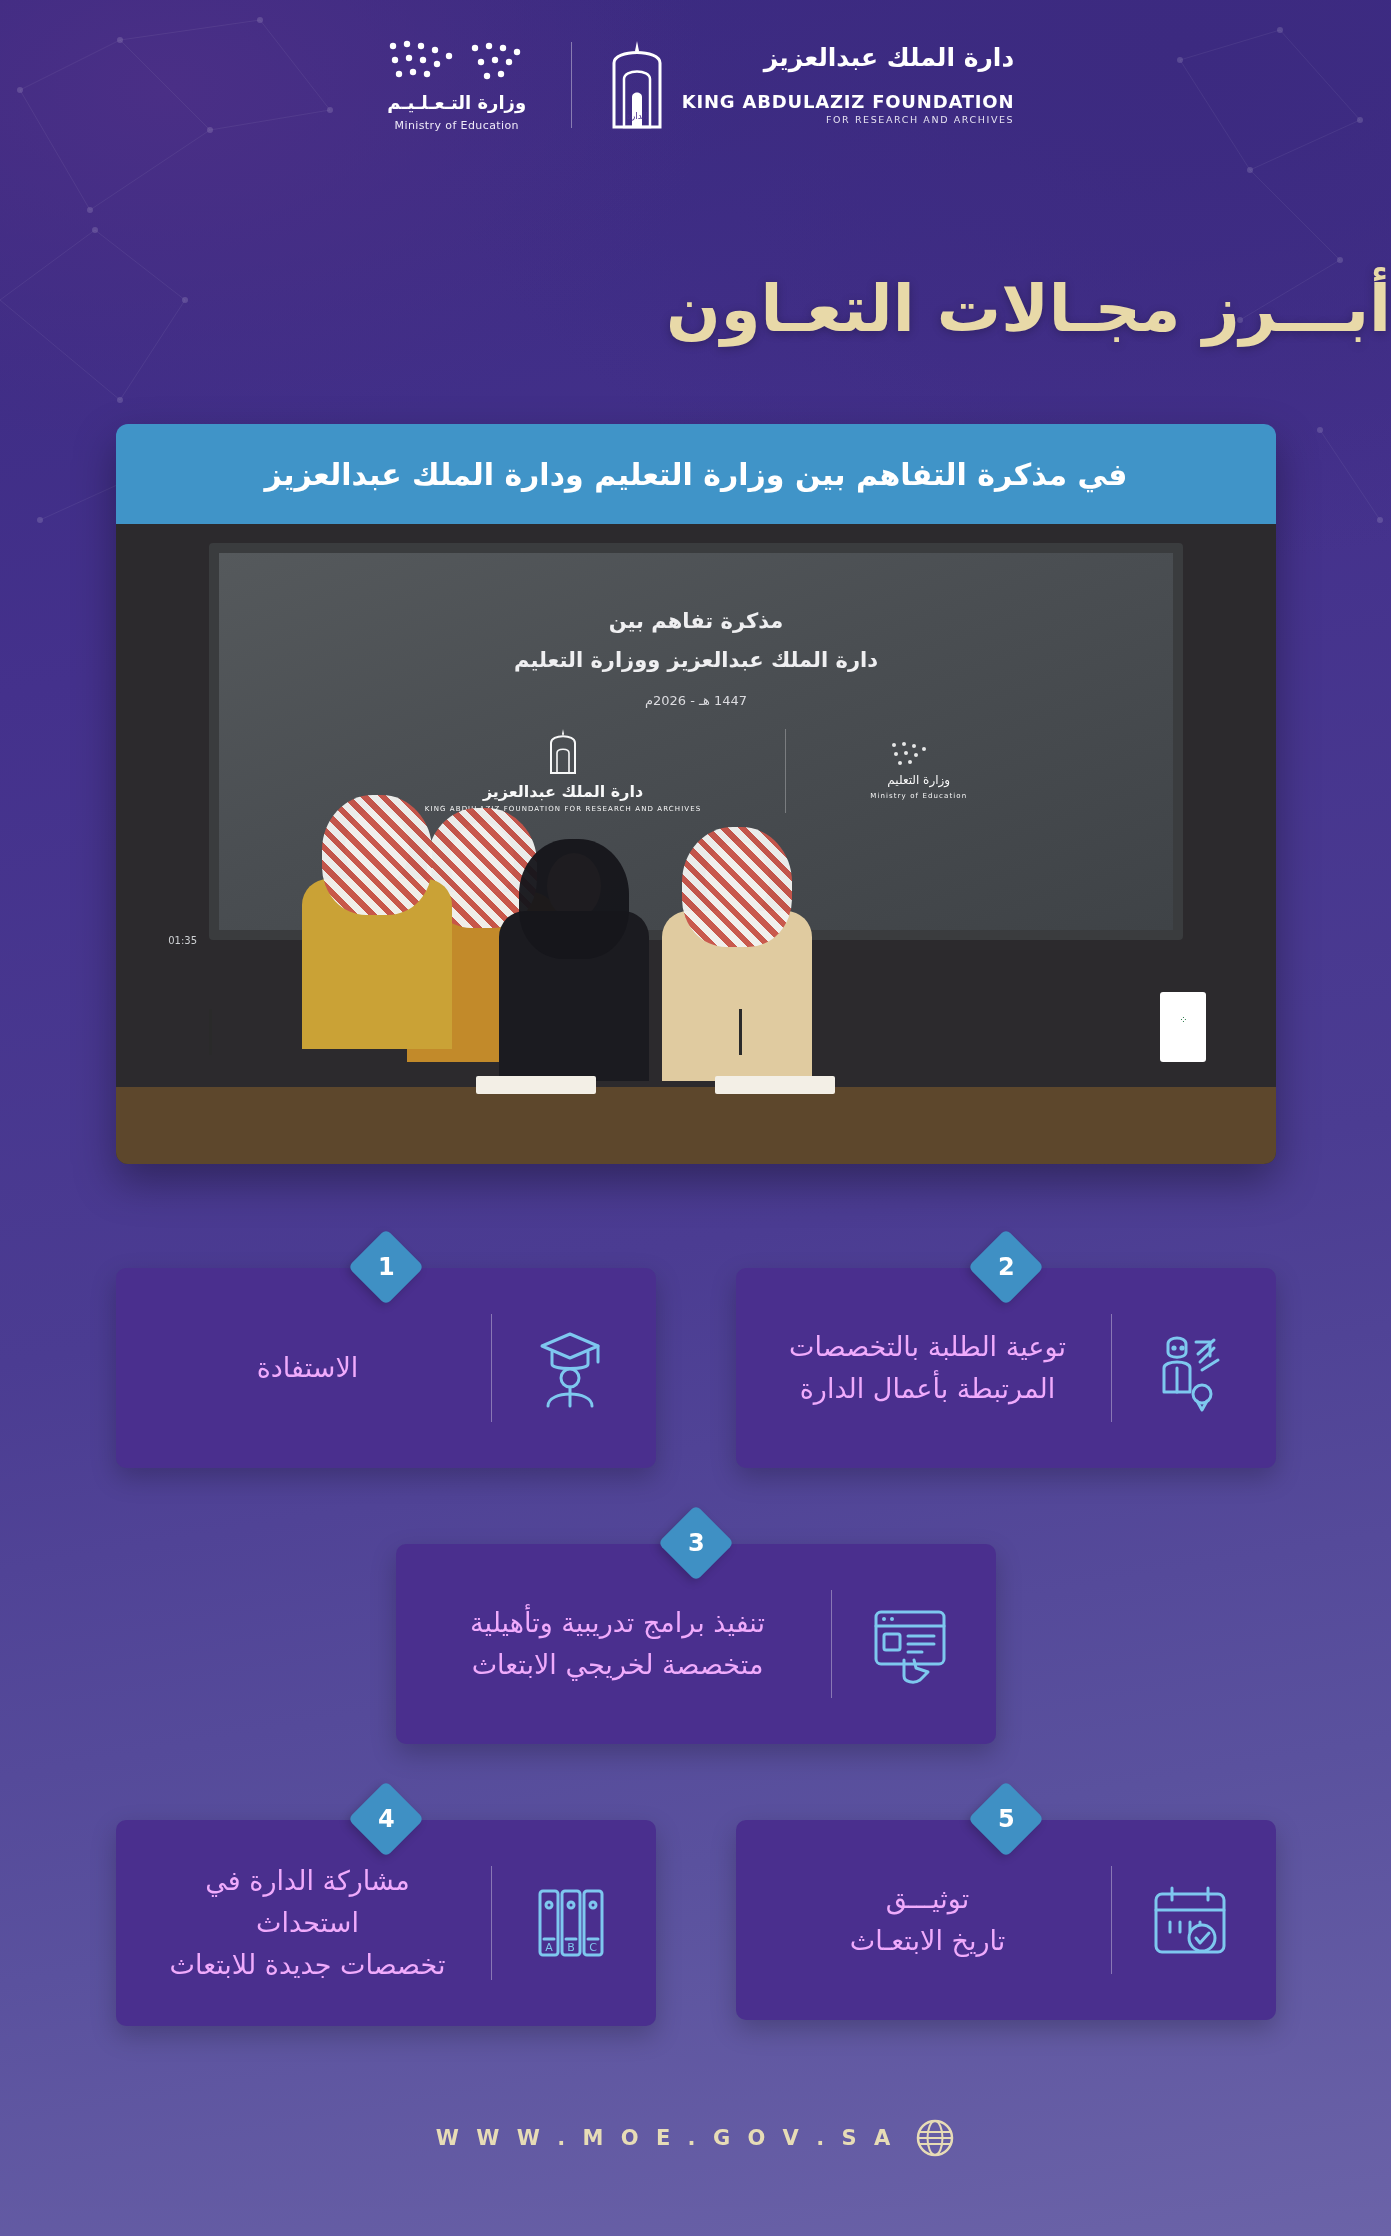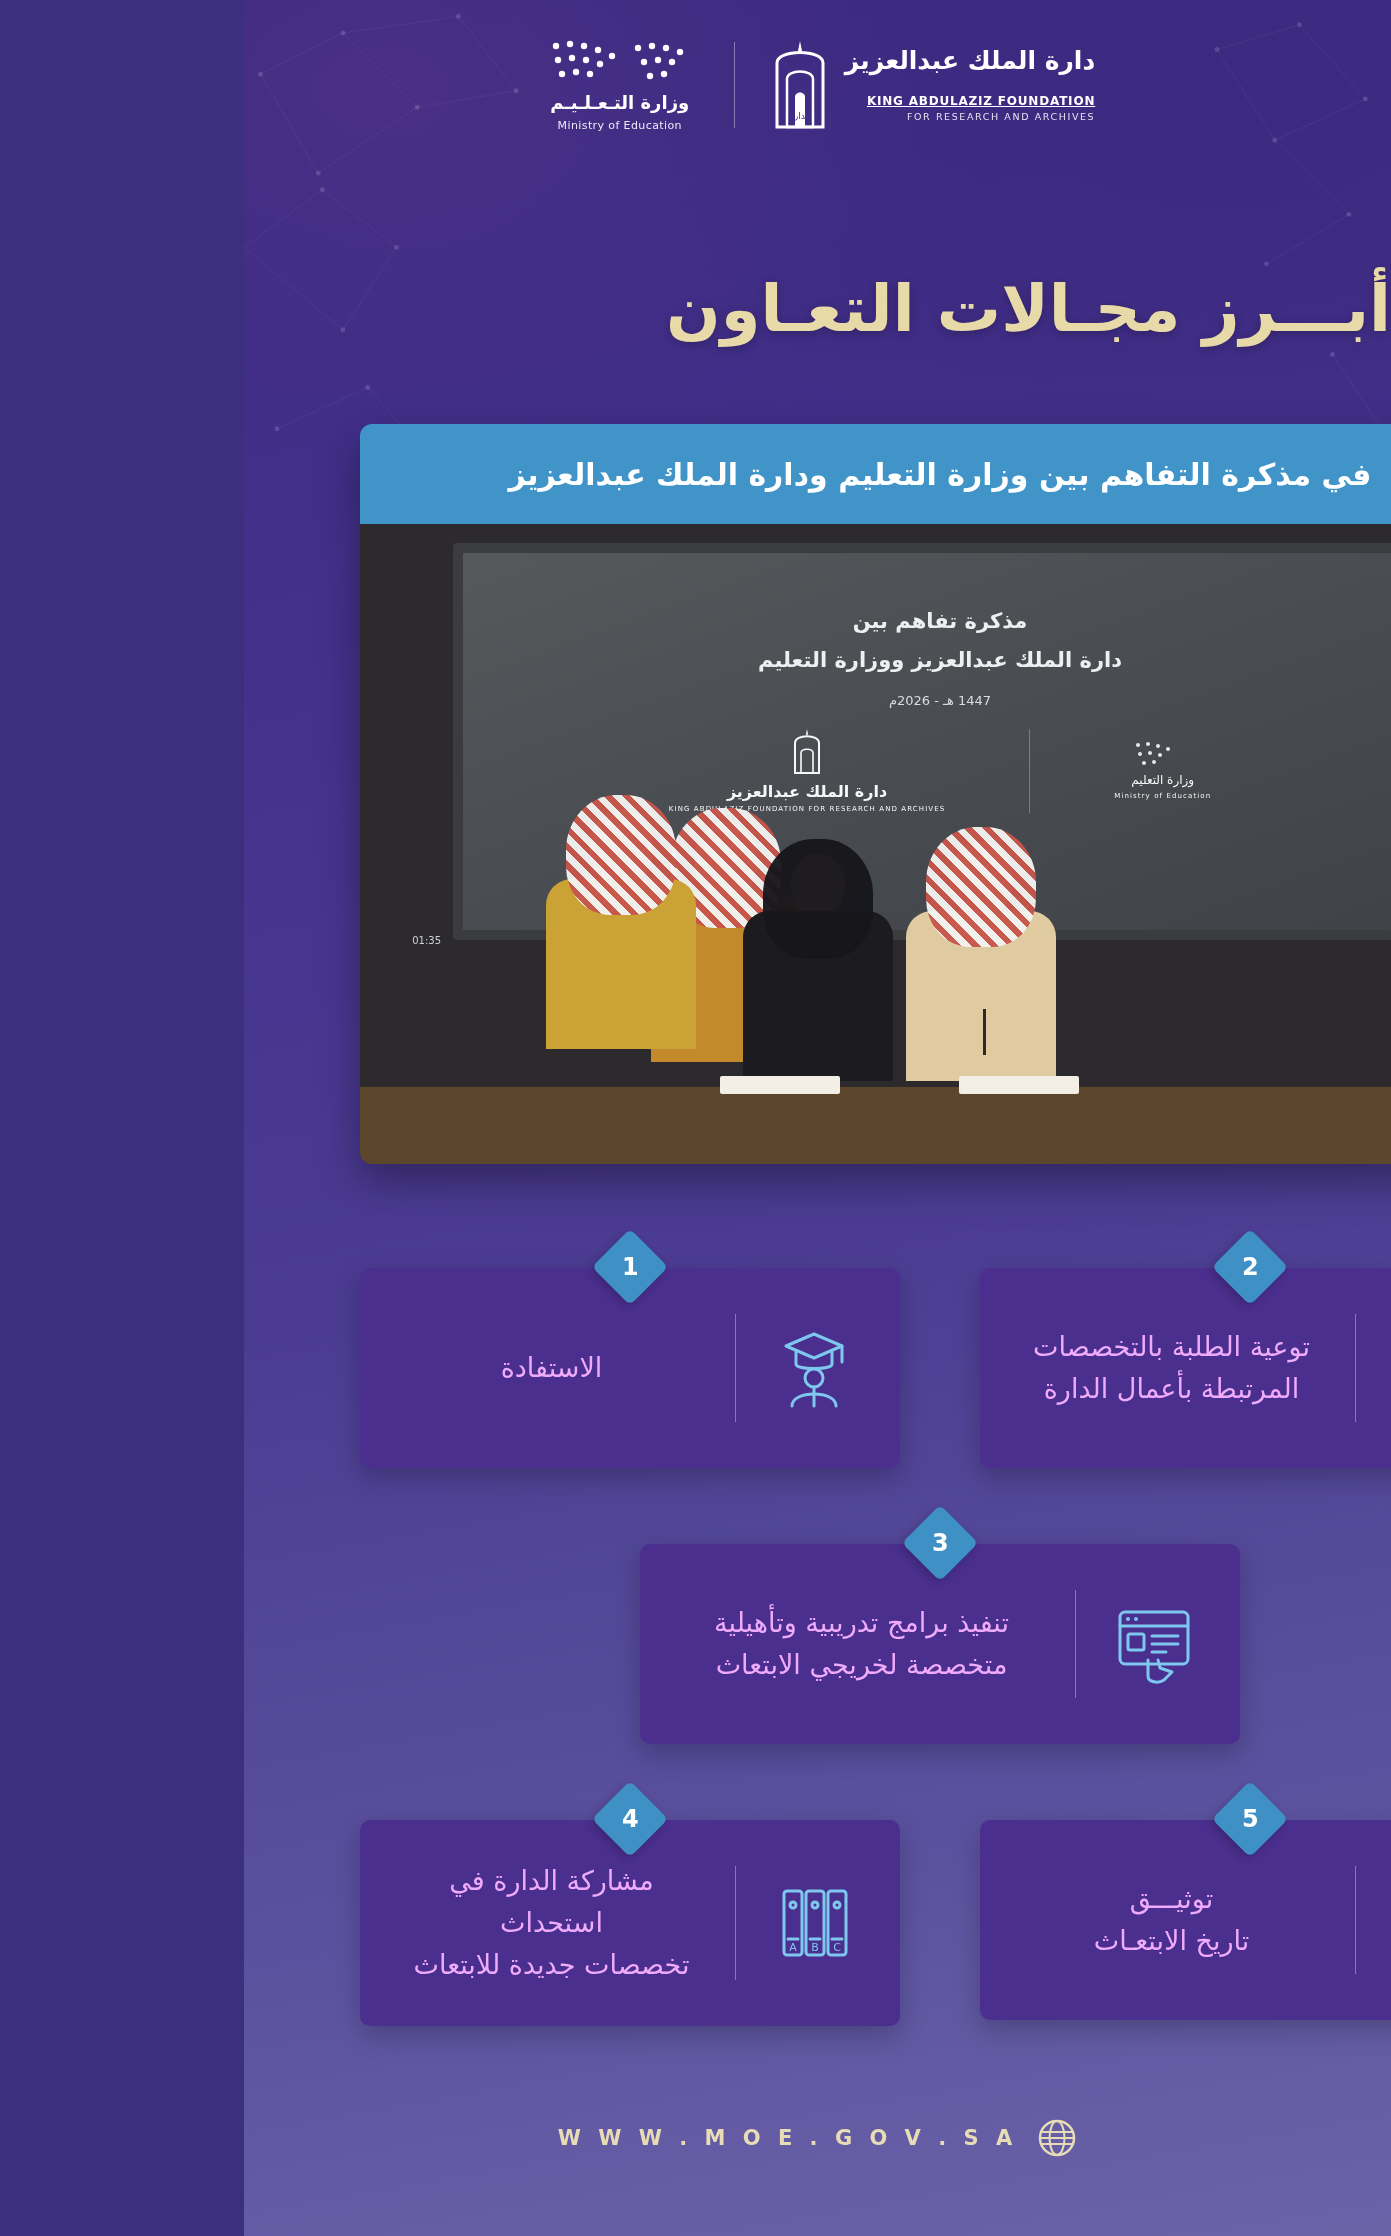--- a/index.html
+++ b/index.html
@@ -4,40 +4,40 @@
 <style>
   * { box-sizing: border-box; margin: 0; padding: 0; }
   html, body {
     width: 1391px; height: 2236px;
     font-family: "DejaVu Sans", "Liberation Sans", sans-serif;
     background: #3b2f7e;
     overflow: hidden;
   }
   .poster {
     position: relative;
-    width: 1147px; height: 2236px;
+    width: 1391px; height: 2236px;
     background:
       radial-gradient(ellipse 900px 600px at 12% 4%, #4a2f86 0%, rgba(74,47,134,0) 60%),
       radial-gradient(ellipse 1200px 800px at 85% 2%, #3c2a80 0%, rgba(60,42,128,0) 65%),
       linear-gradient(170deg, #3a2a80 0%, #44318c 28%, #4b3c92 55%, #5a519e 80%, #6b63a8 100%);
     overflow: hidden;
   }
   .bg-net { position: absolute; inset: 0; opacity: .35; pointer-events: none; }
 
   
   .header {
     position: absolute; top: 38px; left: 0; right: 0;
     display: flex; justify-content: center; align-items: center;
     gap: 0;
   }
   .logos { display: flex; align-items: center; gap: 34px; }
   .logo-kaf { display: flex; align-items: center; gap: 14px; }
   .kaf-text { text-align: right; color: #fff; line-height: 1.15; }
   .kaf-ar { font-size: 25px; font-weight: 700; letter-spacing: .5px; }
-  .kaf-en1 { font-size: 12px; font-weight: 700; letter-spacing: .8px; margin-top: 19px; text-decoration: underline; }
+  .kaf-en1 { font-size: 18px; font-weight: 700; letter-spacing: .8px; margin-top: 19px; }
   .kaf-en2 { font-size: 9.5px; font-weight: 400; letter-spacing: 1.6px; margin-top: 3px; color: #e6e2f2; }
   .divider-v { width: 1px; height: 86px; background: rgba(255,255,255,.38); }
   .logo-moe { display: flex; flex-direction: column; align-items: center; gap: 6px; }
   .moe-ar { color: #fff; font-size: 18px; font-weight: 600; letter-spacing: 2px; }
   .moe-en { color: #efeaf8; font-size: 11px; letter-spacing: .4px; }
 
   
   .title {
     position: absolute; top: 272px; left: 0; right: 0;
     text-align: right;

